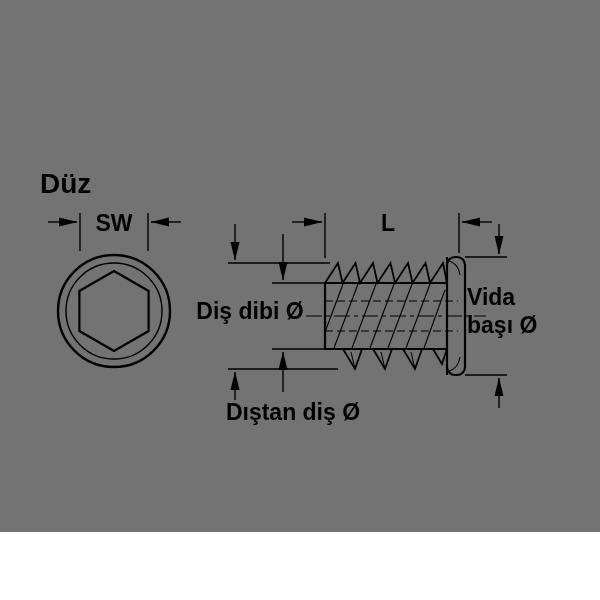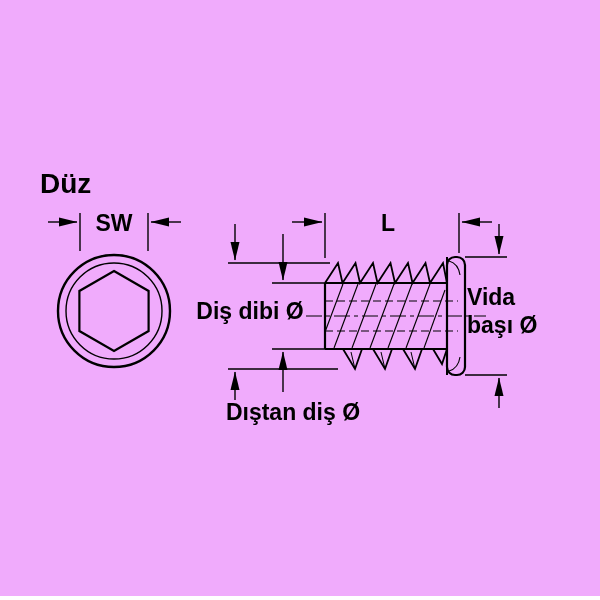--- a/index.html
+++ b/index.html
@@ -3,22 +3,22 @@
 <meta charset="utf-8">
 <style>
   html, body {
     margin: 0;
     padding: 0;
     background: #ffffff;
   }
   .canvas {
     position: relative;
     width: 600px;
-    height: 596px;
-    background: #f0abfc;
+    height: 532px;
+    background: #737373;
     overflow: hidden;
     font-family: "Liberation Sans", sans-serif;
   }
   svg text {
     font-family: "Liberation Sans", sans-serif;
     font-weight: bold;
     fill: #000000;
   }
   .t-title { font-size: 28px; }
   .t-label { font-size: 23px; }

